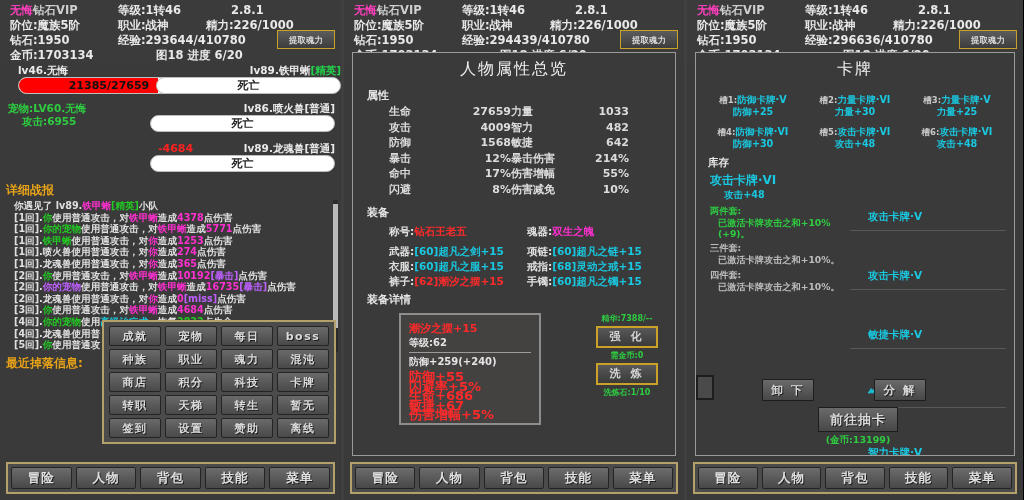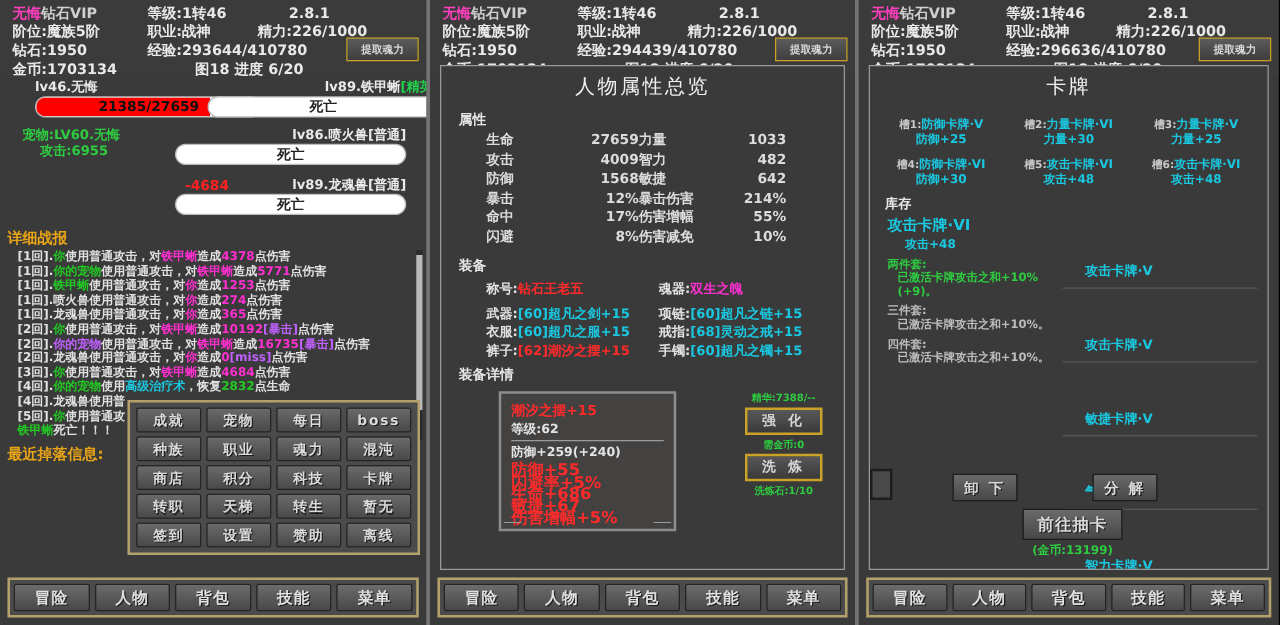--- a/index.html
+++ b/index.html
@@ -2,21 +2,21 @@
 <html><head>
 <meta charset="utf-8">
 <style>
   * { box-sizing: border-box; margin: 0; padding: 0; }
   html, body {
     width: 1024px; height: 500px;
     background: #000;
     font-family: "DejaVu Sans", "Liberation Sans", sans-serif;
     overflow: hidden;
   }
-  .screen { position: relative; width: 876px; height: 500px; display: flex; gap: 3px; background:#737373; }
+  .screen { position: relative; width: 876px; height: 500px; display: flex; gap: 3px; background:#404040; }
   .panel {
     position: relative;
     width: 341px; height: 500px;
     background: #3a3a3a;
     overflow: hidden;
     flex: 0 0 341px;
   }
   .panel:nth-child(2) { width: 340px; flex: 0 0 340px; }
   .panel:nth-child(3) { width: 336px; flex: 0 0 336px; }
 
@@ -32,21 +32,21 @@
   .hdr-c3b { position:absolute; left:200px; }
   .hdr-c2b { position:absolute; left:150px; }
   .soulbtn {
     position:absolute; right:6px; top:30px; width:58px; height:19px;
     border:1px solid #c9a227; background: linear-gradient(#5c5c5c,#3d3d3d);
     color:#d8d8d8; font-size:8.5px; font-weight:bold; text-align:center; line-height:18px;
     letter-spacing:0px;
   }
 
   
-  .bars { position:relative; height:118px; padding: 2px 16px; }
+  .bars { position:relative; height:118px; padding: 2px 6px; }
   .lbl { font-size:10.5px; font-weight:bold; color:#eaeaea; line-height:13px; }
   .lbl.green { color:#2ecc40; }
   .elite { color:#21d14a; }
   .bar {
     position:relative; height:17px; border-radius:9px; background:#ffffff;
     overflow:hidden; border:1px solid #bdbdbd;
   }
   .bar .fill { position:absolute; left:0; top:0; bottom:0; background:#ff0000; }
   .bar .txt {
     position:absolute; inset:0; text-align:center; line-height:15px;
@@ -250,20 +250,21 @@
           <div class="bar en-bar">
             <span class="txt dead">死亡</span>
           </div>
         </div>
       </div>
     </div>
 
     <div class="logtitle">详细战报</div>
     <div class="logbox">
       <div id="loglines">
+          <div class="logline"><span class="w">你遇见了 lv89.</span><span class="m">铁甲蜥</span><span class="g">[精英]</span><span class="w">小队</span></div>
           <div class="logline"><span class="w">[1回].</span><span class="g">你</span><span class="w">使用普通攻击，对</span><span class="m">铁甲蜥</span><span class="w">造成</span><span class="m">4378</span><span class="w">点伤害</span></div>
           <div class="logline"><span class="w">[1回].</span><span class="g">你的宠物</span><span class="w">使用普通攻击，对</span><span class="m">铁甲蜥</span><span class="w">造成</span><span class="m">5771</span><span class="w">点伤害</span></div>
           <div class="logline"><span class="w">[1回].</span><span class="g">铁甲蜥</span><span class="w">使用普通攻击，对</span><span class="m">你</span><span class="w">造成</span><span class="m">1253</span><span class="w">点伤害</span></div>
           <div class="logline"><span class="w">[1回].</span><span class="w">喷火兽使用普通攻击，对</span><span class="m">你</span><span class="w">造成</span><span class="m">274</span><span class="w">点伤害</span></div>
           <div class="logline"><span class="w">[1回].</span><span class="w">龙魂兽使用普通攻击，对</span><span class="m">你</span><span class="w">造成</span><span class="m">365</span><span class="w">点伤害</span></div>
           <div class="logline"><span class="w">[2回].</span><span class="g">你</span><span class="w">使用普通攻击，对</span><span class="m">铁甲蜥</span><span class="w">造成</span><span class="m">10192</span><span class="p">[暴击]</span><span class="w">点伤害</span></div>
           <div class="logline"><span class="w">[2回].</span><span class="p">你的宠物</span><span class="w">使用普通攻击，对</span><span class="m">铁甲蜥</span><span class="w">造成</span><span class="m">16735</span><span class="p">[暴击]</span><span class="w">点伤害</span></div>
           <div class="logline"><span class="w">[2回].</span><span class="w">龙魂兽使用普通攻击，对</span><span class="m">你</span><span class="w">造成</span><span class="m">0</span><span class="p">[miss]</span><span class="w">点伤害</span></div>
           <div class="logline"><span class="w">[3回].</span><span class="g">你</span><span class="w">使用普通攻击，对</span><span class="m">铁甲蜥</span><span class="w">造成</span><span class="m">4684</span><span class="w">点伤害</span></div>
           <div class="logline"><span class="w">[4回].</span><span class="g">你的宠物</span><span class="w">使用</span><span class="cy">高级治疗术</span><span class="w">，恢复</span><span class="g">2832</span><span class="w">点生命</span></div>

